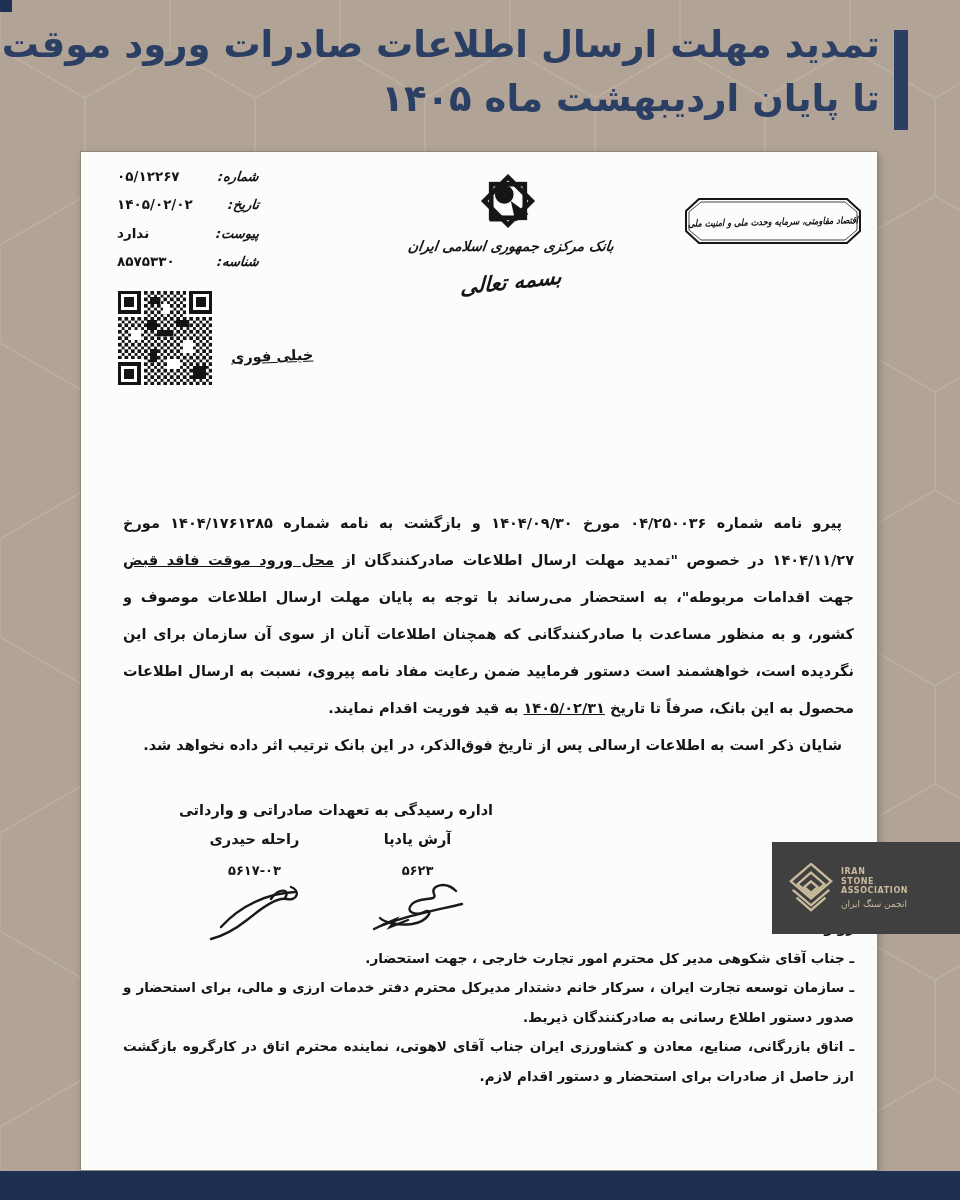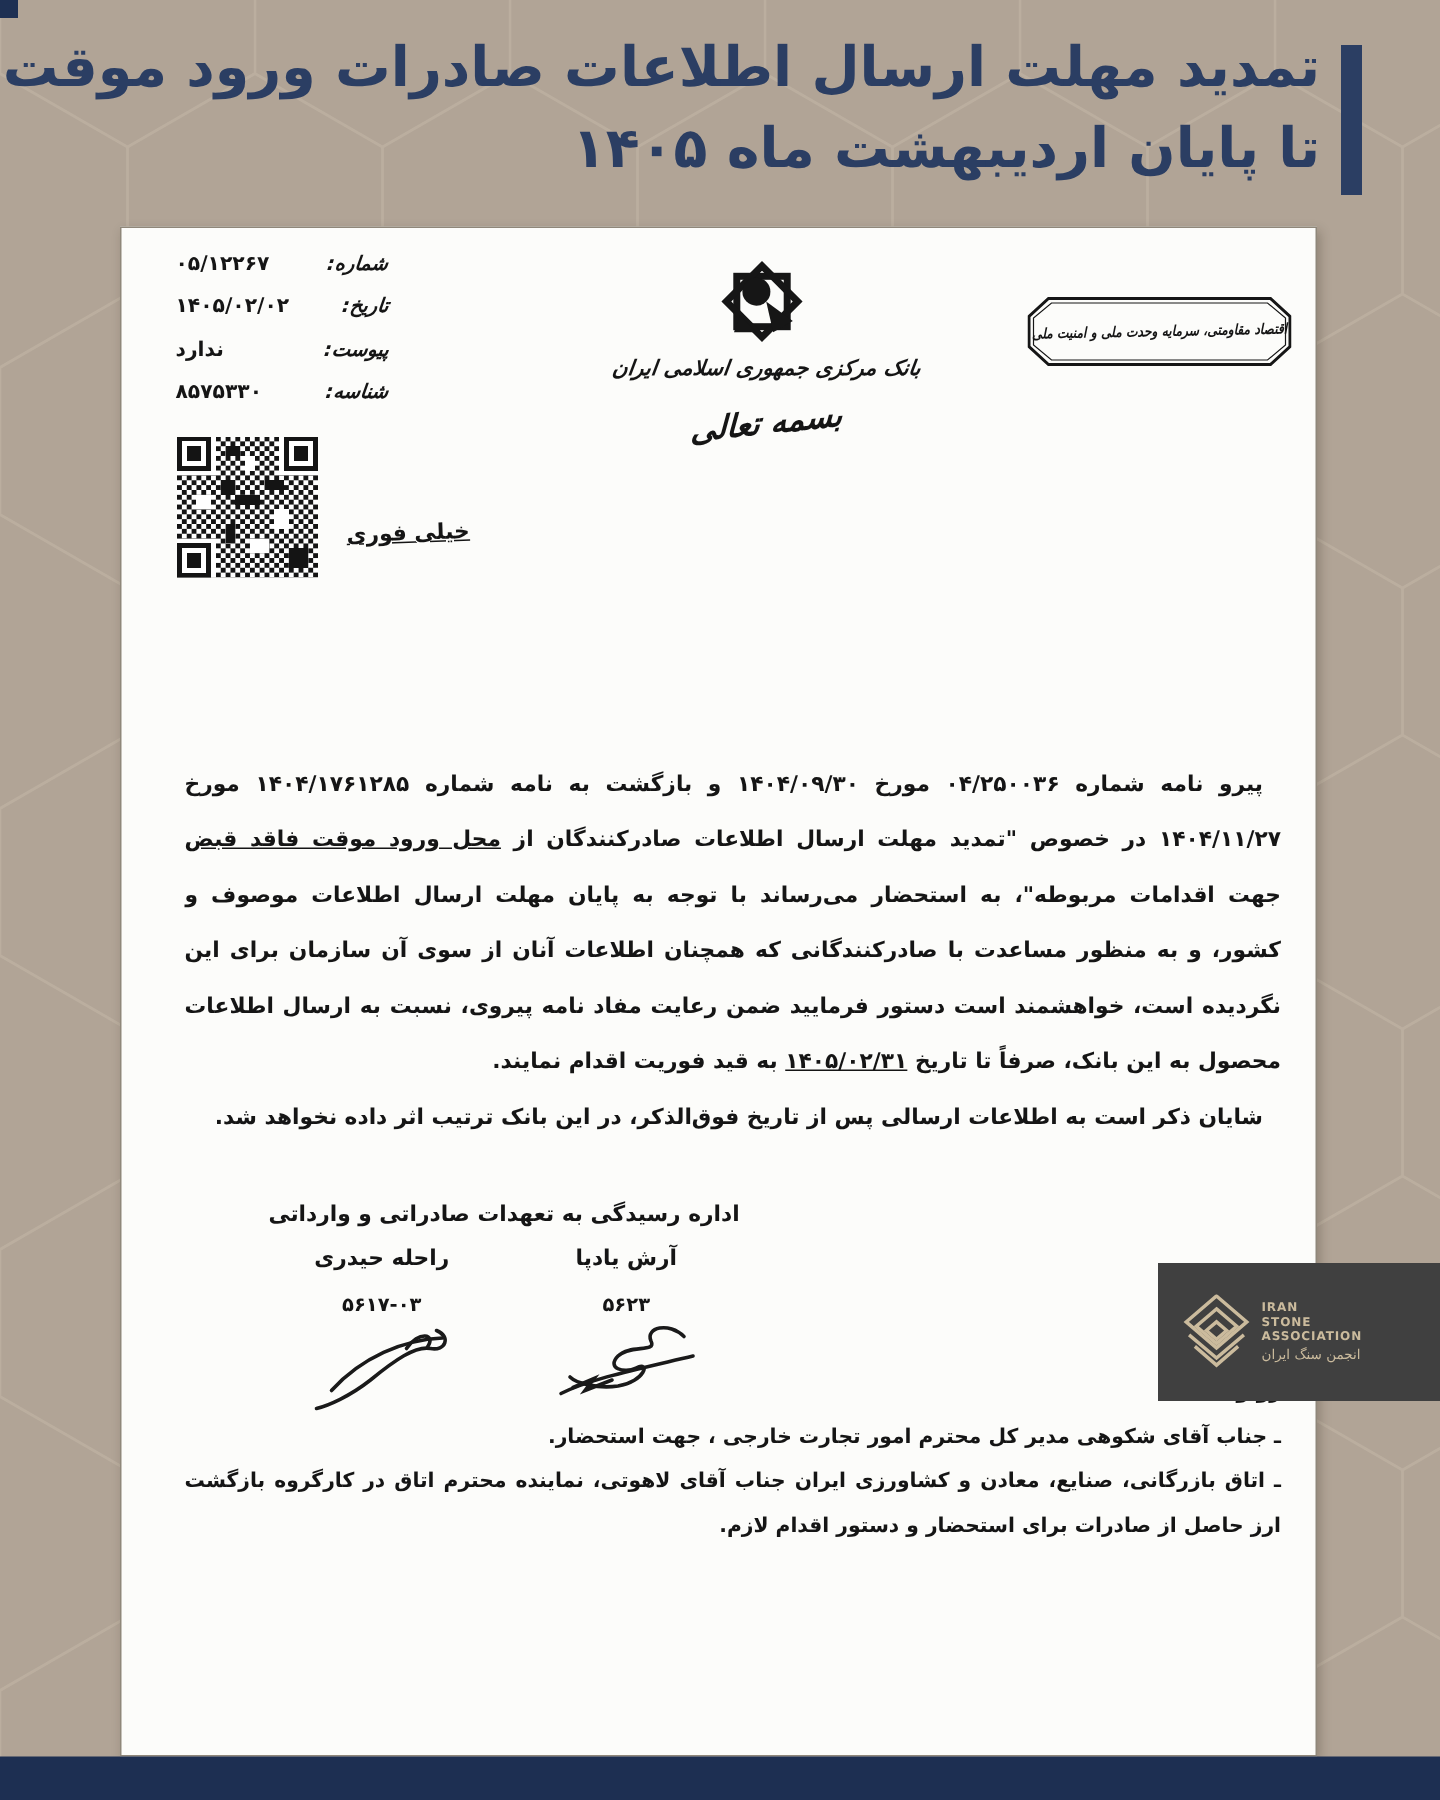--- a/index.html
+++ b/index.html
@@ -243,20 +243,21 @@
             <path d="M66 20 C74 8 86 10 80 19"></path>
           </g>
         </svg>
       </div>
     </div>
   </div>
 
   <div class="cc">
     <div>رونوشت:</div>
     <div class="cc-item">ـ جناب آقای شکوهی مدیر کل محترم امور تجارت خارجی ، جهت استحضار.</div>
+    <div class="cc-item">ـ سازمان توسعه تجارت ایران ، سرکار خانم دشتدار مدیرکل محترم دفتر خدمات ارزی و مالی، برای استحضار و صدور دستور اطلاع رسانی به صادرکنندگان ذیربط.</div>
     <div class="cc-item">ـ اتاق بازرگانی، صنایع، معادن و کشاورزی ایران جناب آقای لاهوتی، نماینده محترم اتاق در کارگروه بازگشت ارز حاصل از صادرات برای استحضار و دستور اقدام لازم.</div>
   </div>
 
 </div>
 
 <div class="badge">
   <svg width="46" height="50" viewBox="0 0 46 52" xmlns="http://www.w3.org/2000/svg">
     <g fill="none" stroke="#cbbb9d" stroke-width="2.4" stroke-linejoin="miter">
       <path d="M23 1 L44 19 L23 37 L2 19 Z"></path>
       <path d="M23 10 L37 22 L23 34 L9 22 Z"></path>

